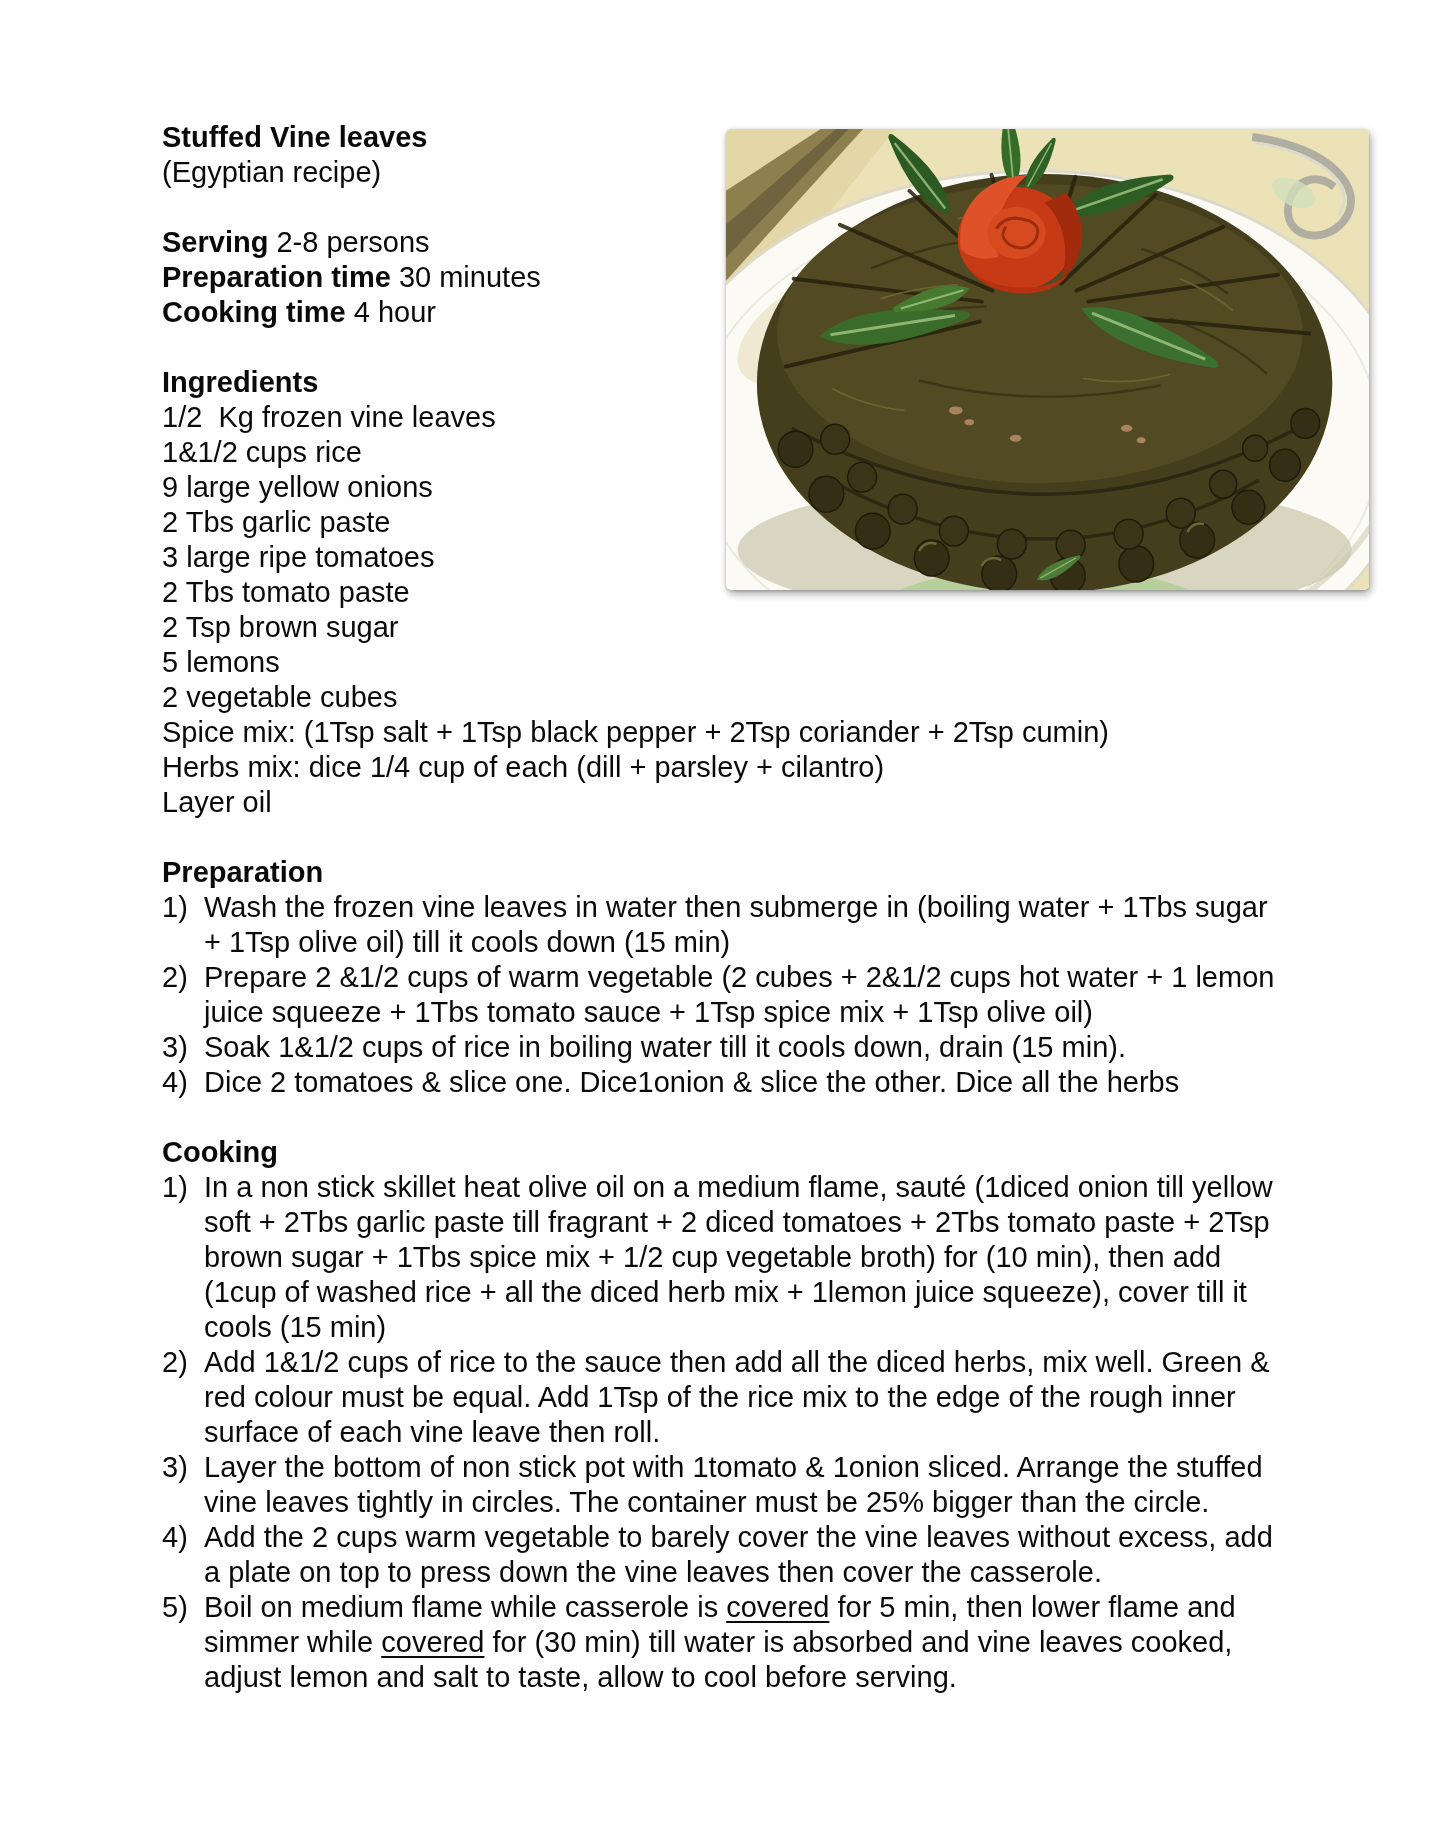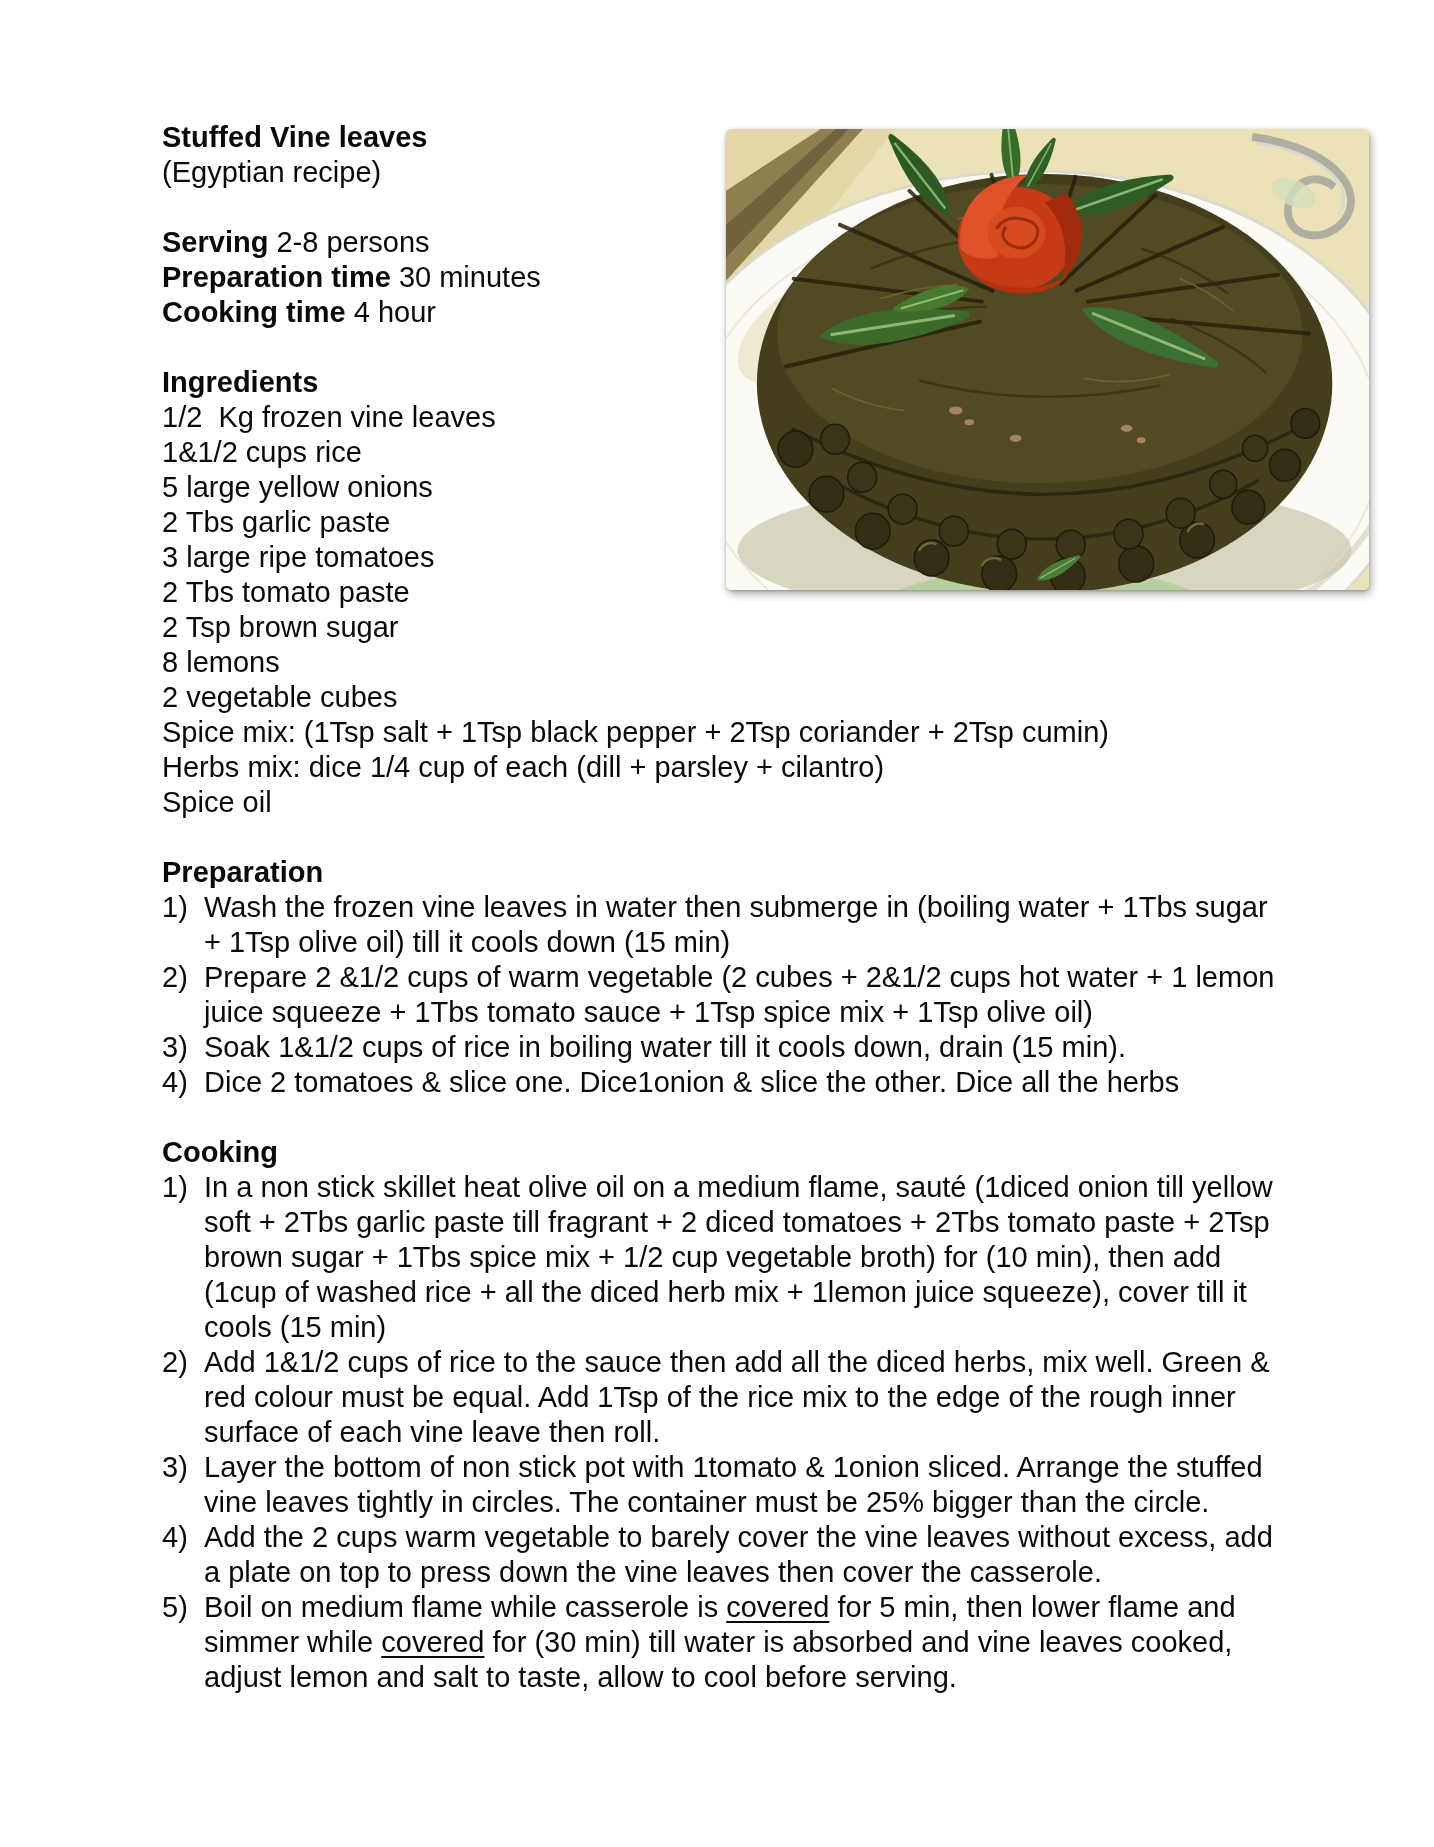--- a/index.html
+++ b/index.html
@@ -53,30 +53,30 @@
     <div class="gap" id="meta-block">
         <div class="line"><b class="b">Serving</b><span> 2-8 persons</span></div>
         <div class="line"><b class="b">Preparation time</b><span> 30 minutes</span></div>
         <div class="line"><b class="b">Cooking time</b><span> 4 hour</span></div>
       </div>
 
     <div class="gap line b">Ingredients</div>
     <div id="ingredients-list">
         <div class="line">1/2  Kg frozen vine leaves</div>
         <div class="line">1&amp;1/2 cups rice</div>
-        <div class="line">5 large yellow onions</div>
+        <div class="line">9 large yellow onions</div>
         <div class="line">2 Tbs garlic paste</div>
         <div class="line">3 large ripe tomatoes</div>
         <div class="line">2 Tbs tomato paste</div>
         <div class="line">2 Tsp brown sugar</div>
-        <div class="line">8 lemons</div>
+        <div class="line">5 lemons</div>
         <div class="line">2 vegetable cubes</div>
         <div class="line">Spice mix: (1Tsp salt + 1Tsp black pepper + 2Tsp coriander + 2Tsp cumin)</div>
         <div class="line">Herbs mix: dice 1/4 cup of each (dill + parsley + cilantro)</div>
-        <div class="line">Spice oil</div>
+        <div class="line">Layer oil</div>
       </div>
 
     <div class="gap line b">Preparation</div>
     <div class="steps" id="prep-steps">
         <div class="step"><span class="num">1)</span><span class="stext">Wash the frozen vine leaves in water then submerge in (boiling water + 1Tbs sugar + 1Tsp olive oil) till it cools down (15 min)</span></div>
         <div class="step"><span class="num">2)</span><span class="stext">Prepare 2 &amp;1/2 cups of warm vegetable (2 cubes + 2&amp;1/2 cups hot water + 1 lemon juice squeeze + 1Tbs tomato sauce + 1Tsp spice mix + 1Tsp olive oil)</span></div>
         <div class="step"><span class="num">3)</span><span class="stext">Soak 1&amp;1/2 cups of rice in boiling water till it cools down, drain (15 min).</span></div>
         <div class="step"><span class="num">4)</span><span class="stext">Dice 2 tomatoes &amp; slice one. Dice1onion &amp; slice the other. Dice all the herbs</span></div>
       </div>
 

